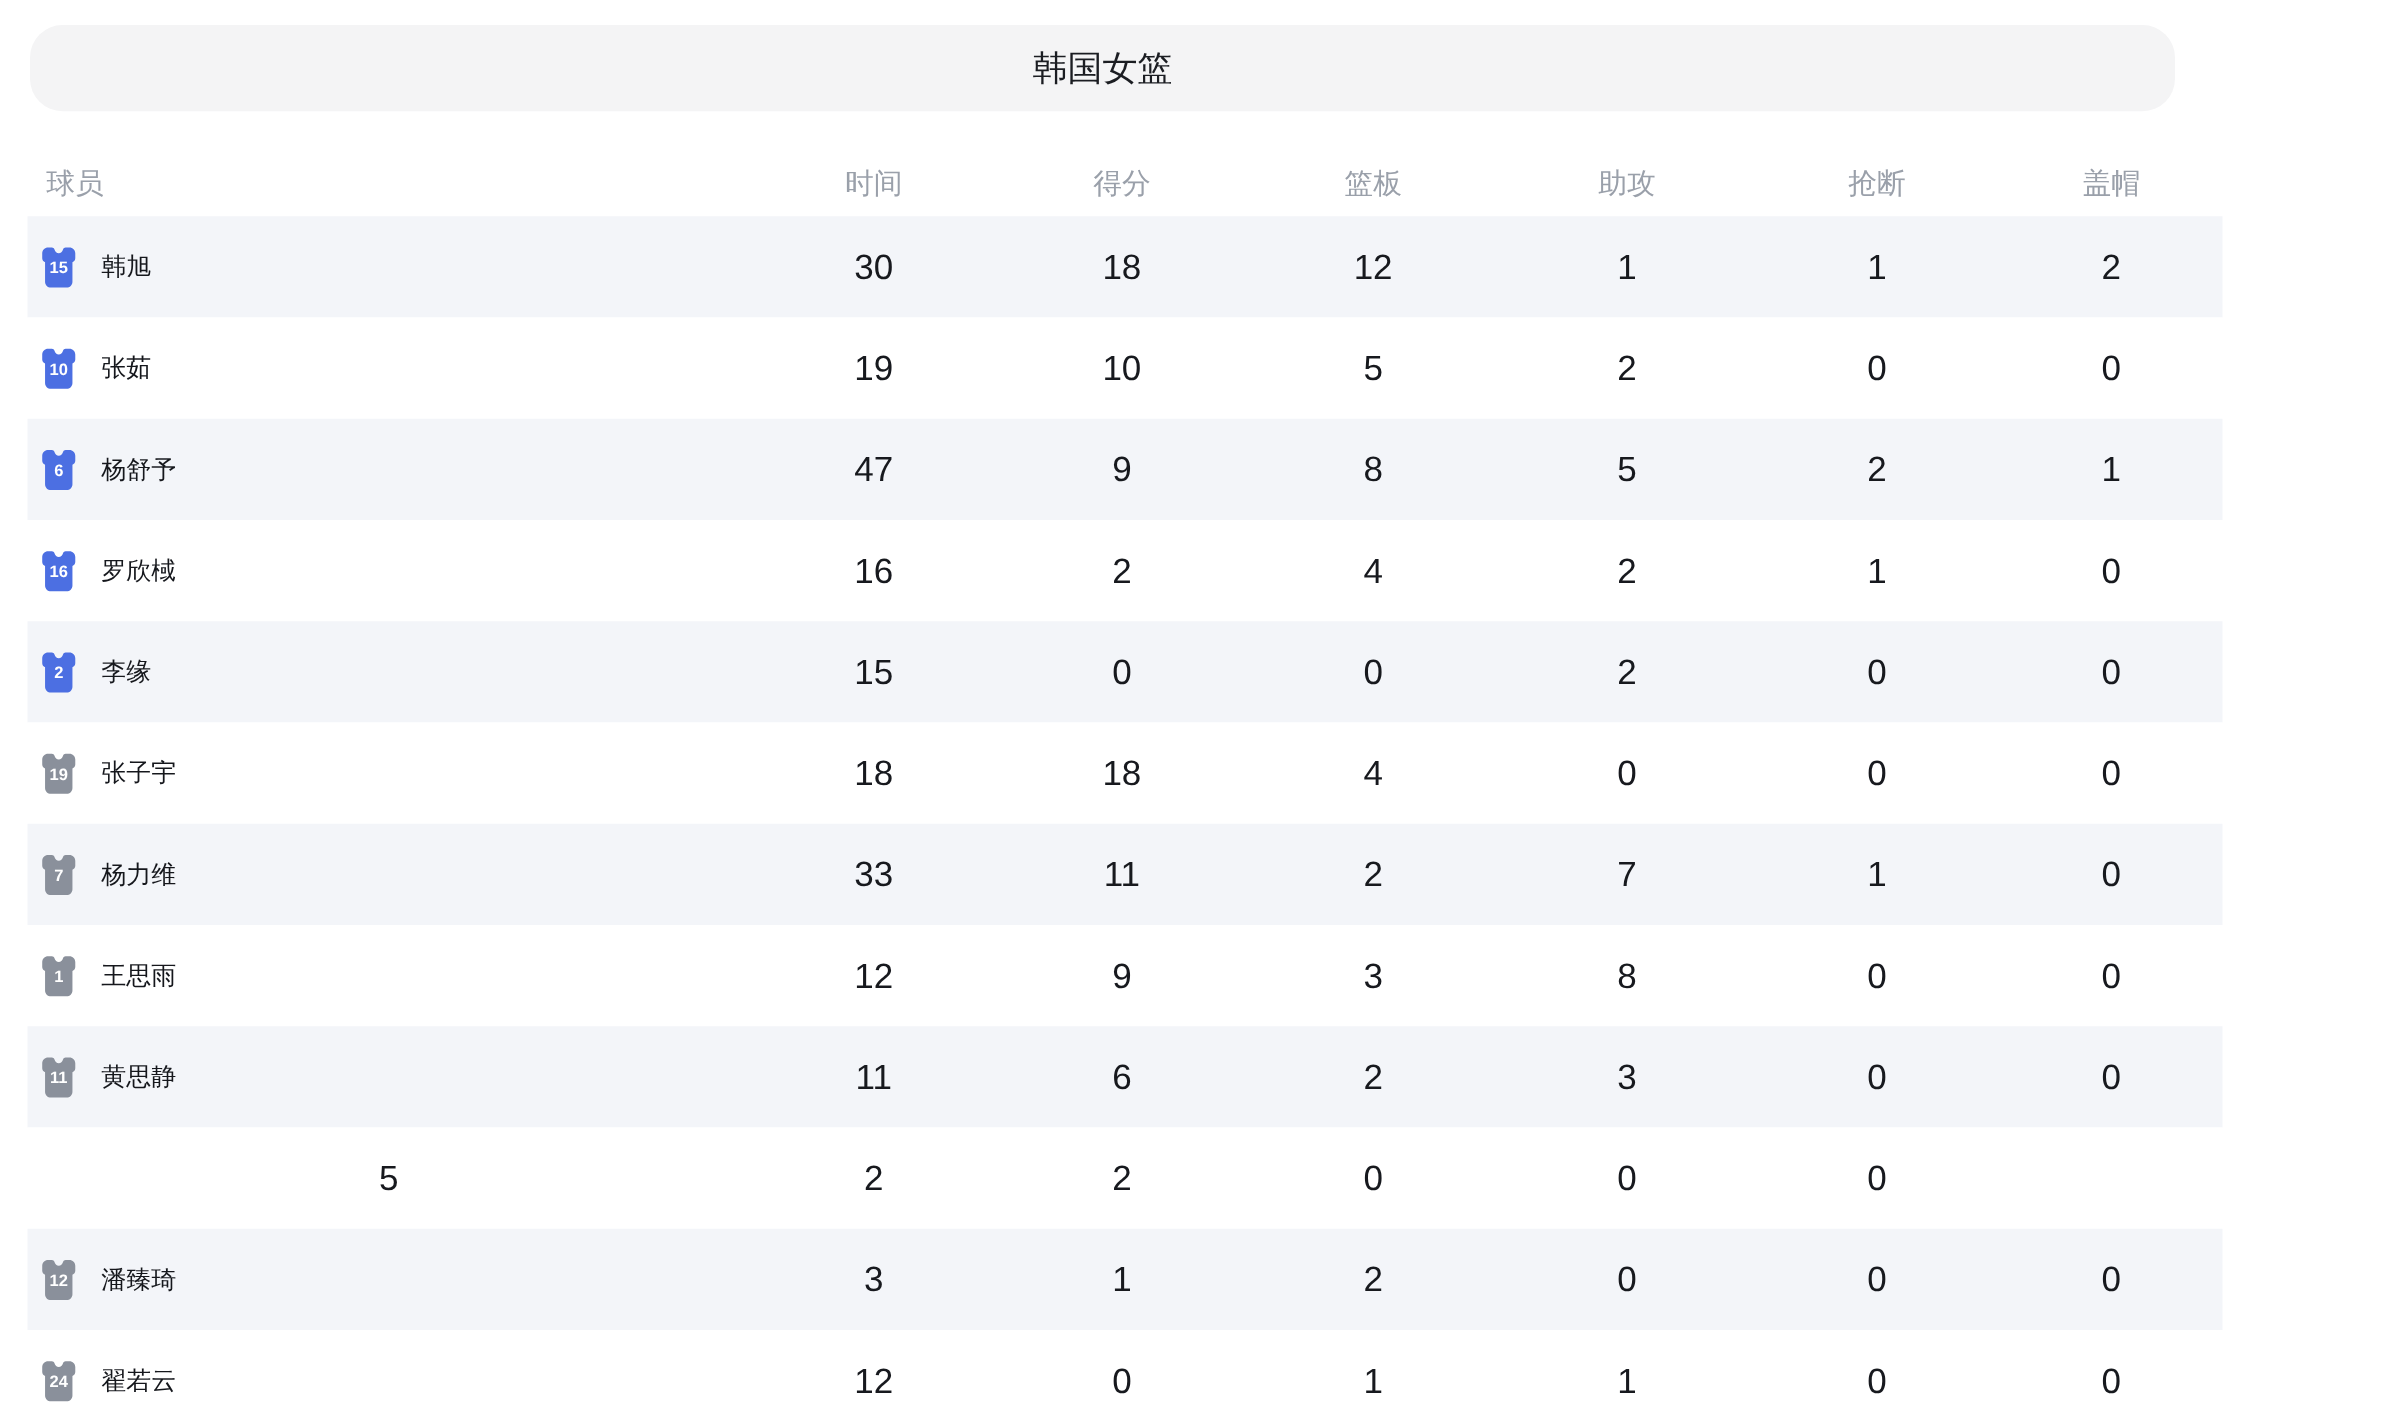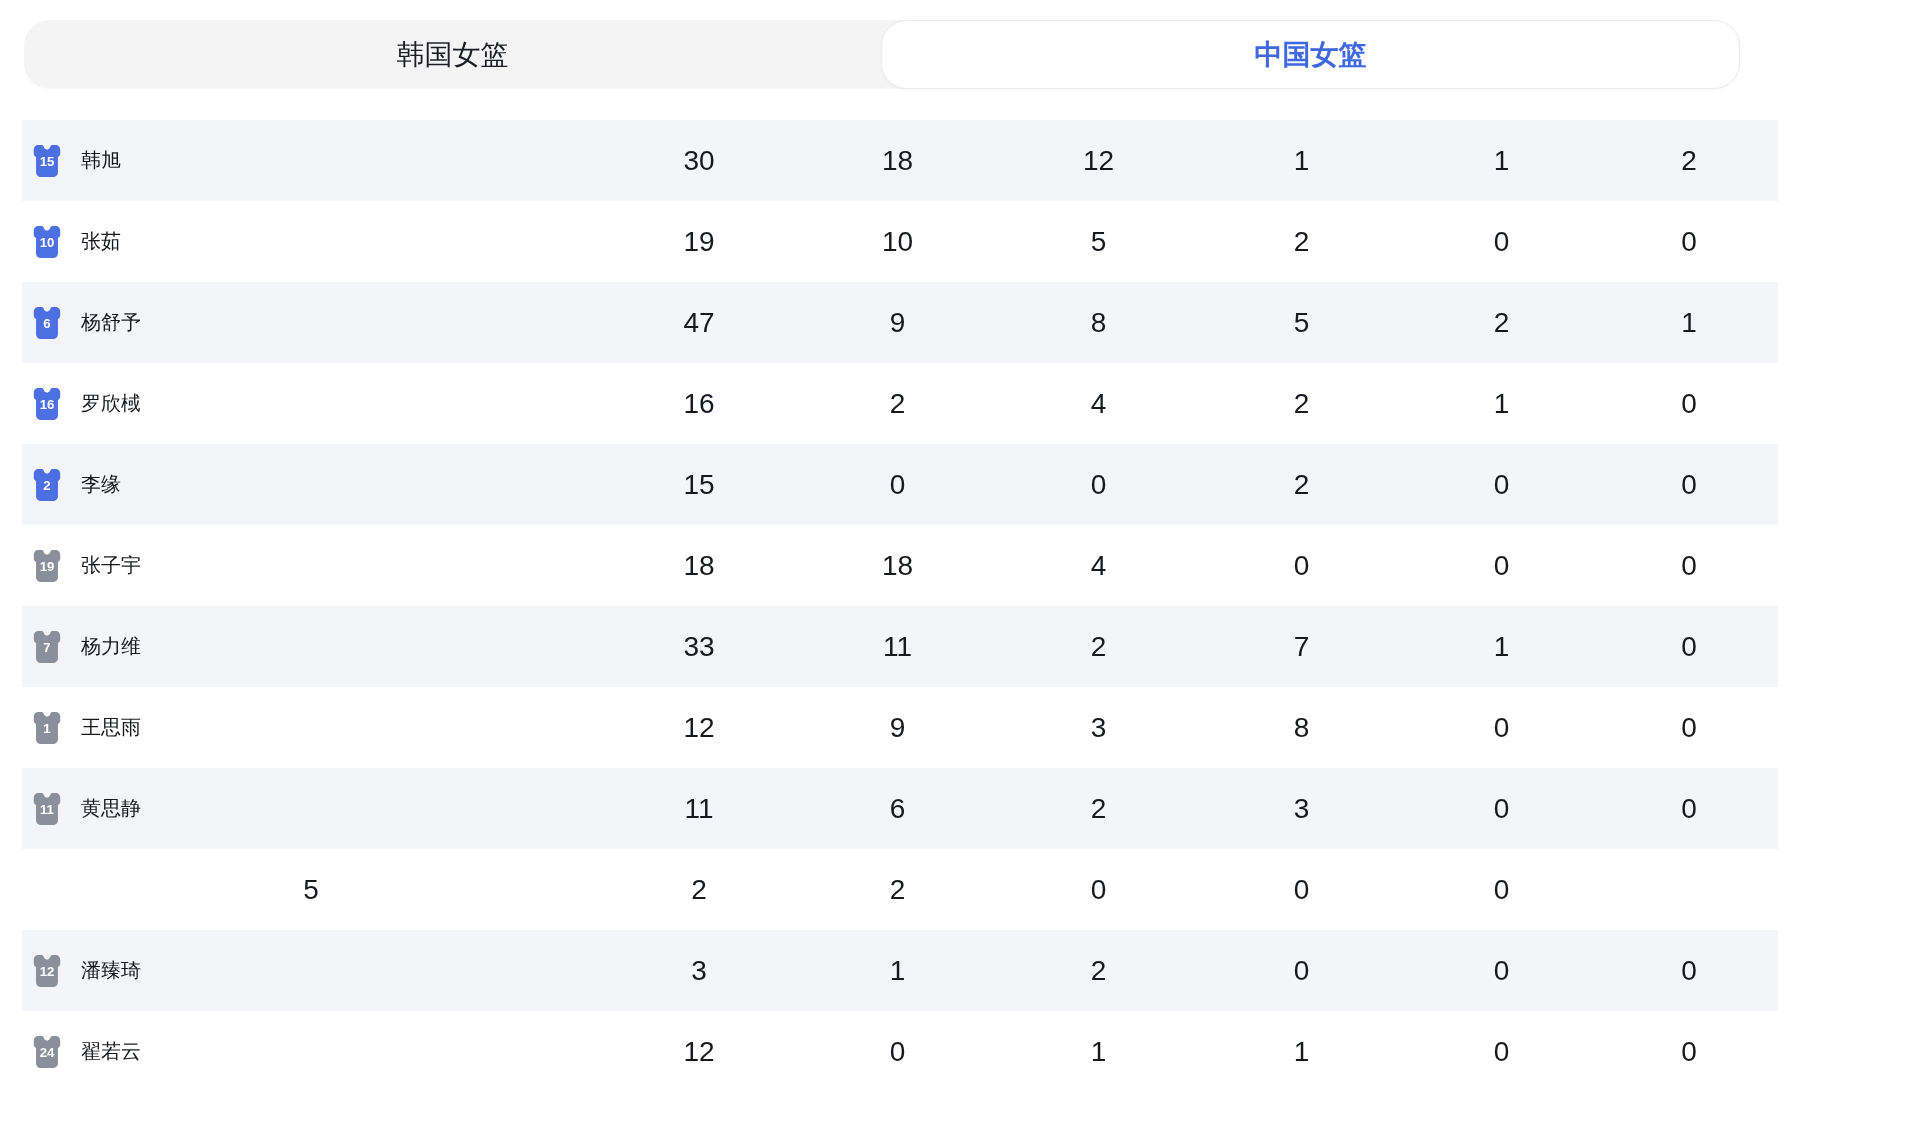--- a/index.html
+++ b/index.html
@@ -68,24 +68,32 @@
     font-family: "Liberation Sans", sans-serif;
   }
 </style>
 </head>
 <body>
 
 <div class="page">
 
   <div class="tabs">
     <div class="tab">韩国女篮</div>
-    <div class="tab selected">中国女篮</div>
   </div>
 
   <div class="table">
+    <div class="grid-row thead">
+      <div class="cell player-col">球员</div>
+      <div class="cell">时间</div>
+      <div class="cell">得分</div>
+      <div class="cell">篮板</div>
+      <div class="cell">助攻</div>
+      <div class="cell">抢断</div>
+      <div class="cell">盖帽</div>
+    </div>
     <div id="rows">
         <div class="grid-row trow striped">
     <div class="cell player-cell">
       <svg class="jersey starter" viewBox="0 0 36 38" xmlns="http://www.w3.org/2000/svg">
         <path class="jersey-shape" d="M9 2 L12.2 2 C13.2 2 14 2.6 14.3 3.5
                  C15 5.7 16.3 7 18 7 C19.7 7 21 5.7 21.7 3.5
                  C22 2.6 22.8 2 23.8 2 L27 2
                  C29.8 2 32 4.2 32 7 L32 11.2
                  C32 12.9 31 14 29.6 14.5 L29.6 31
                  C29.6 33.8 27.4 36 24.6 36 L11.4 36

